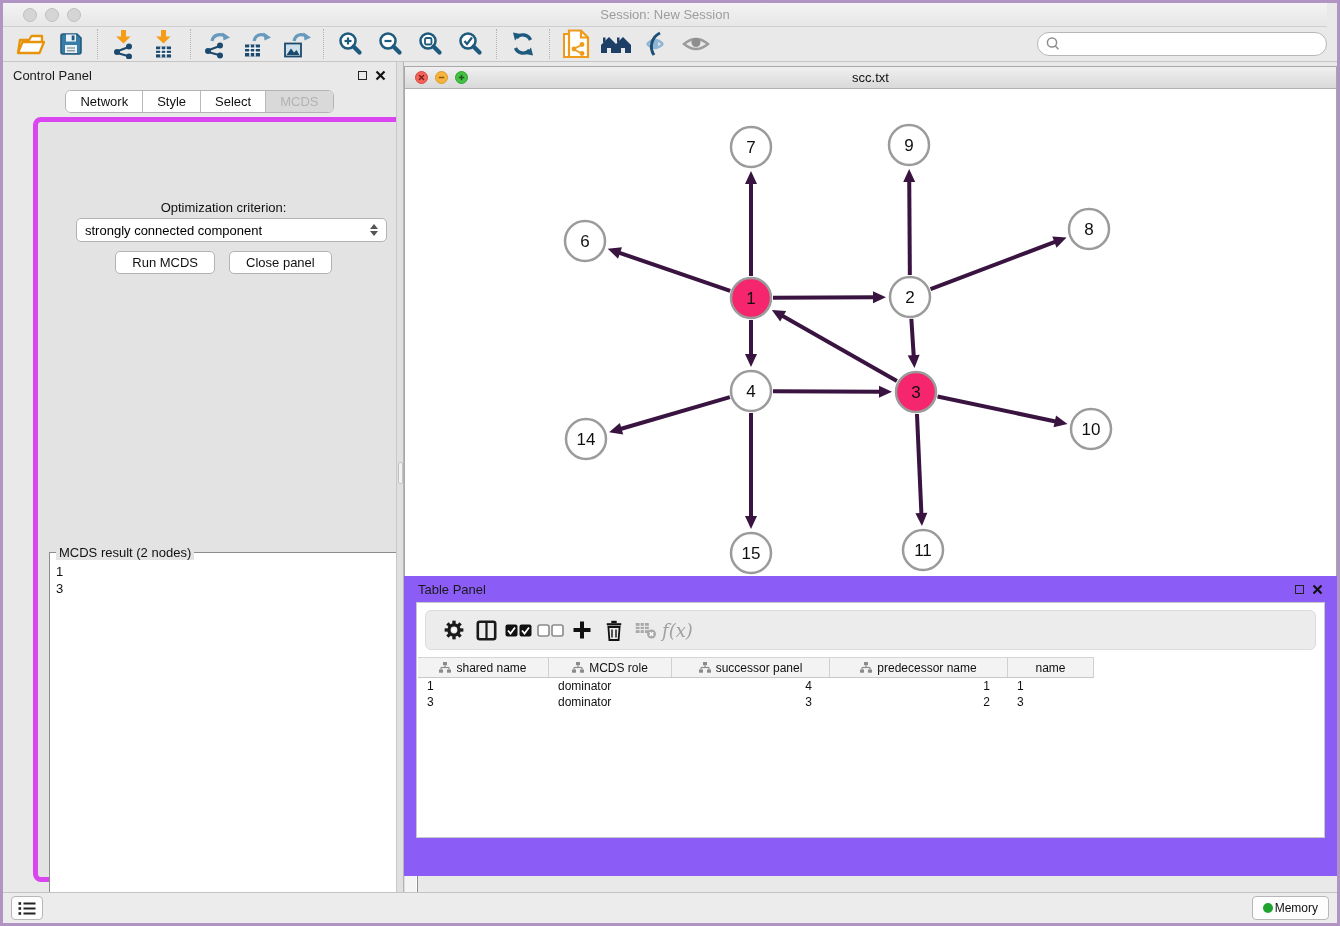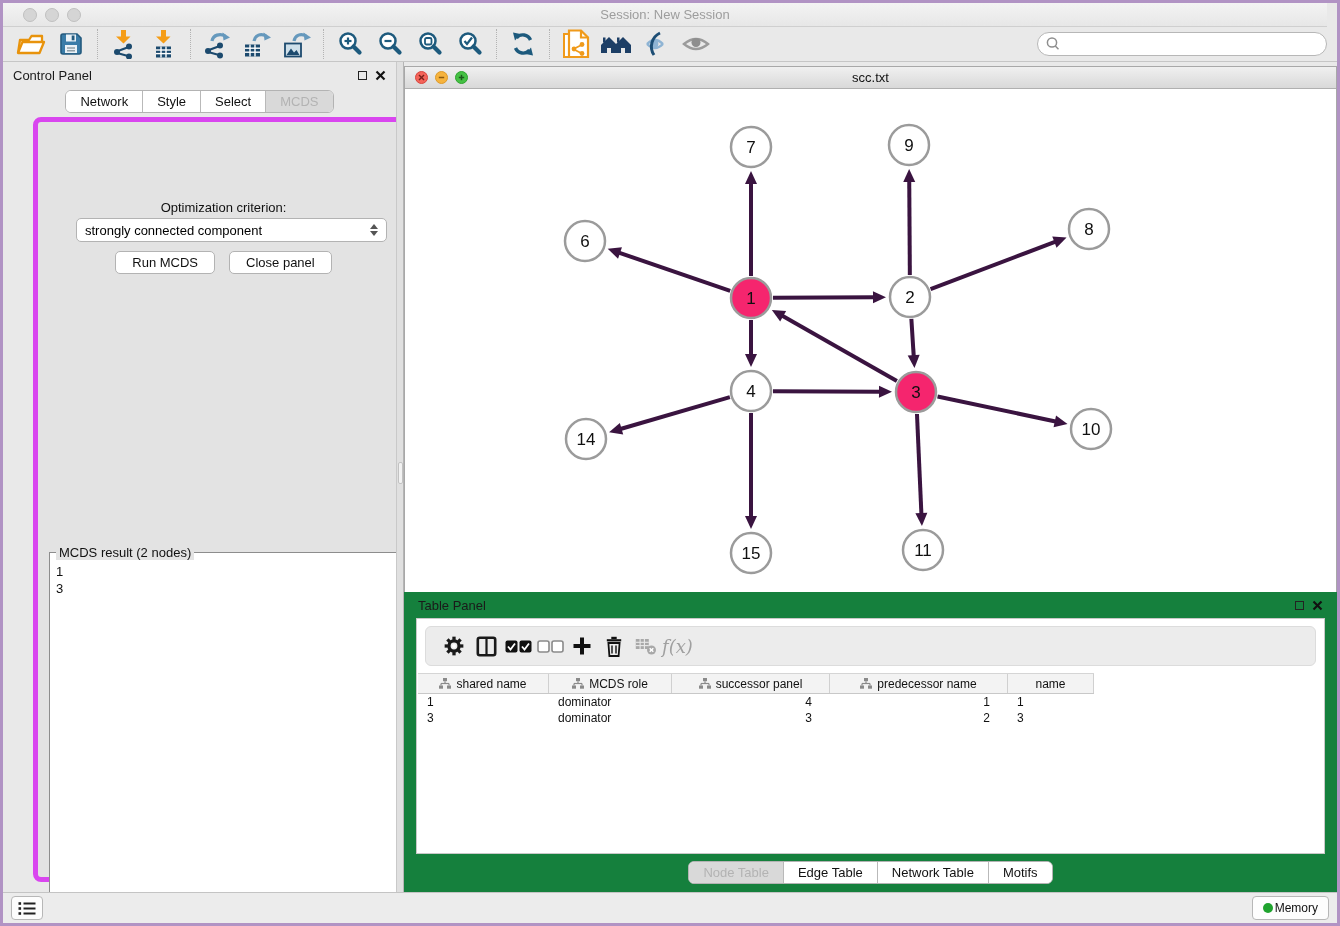--- a/index.html
+++ b/index.html
@@ -64,21 +64,21 @@
   .traffic { width:13px; height:13px; border-radius:50%; margin-left:7px; display:flex; align-items:center; justify-content:center; }
   .traffic svg { display:block; }
   .t-red { background:#f4645a; border:1px solid #d8453e; margin-left:10px; }
   .t-yellow { background:#f6b33d; border:1px solid #dd9a2a; }
   .t-green { background:#45c144; border:1px solid #2ea32e; }
   .net-title { position:absolute; left:0; right:0; text-align:center; font-size:13px; color:#111; }
   .net-canvas { position:relative; width:100%; height:503px; background:#fff; overflow:hidden; }
   .net-canvas svg text { font-family:"Liberation Sans", sans-serif; }
 
   
-  .table-panel { position:absolute; left:401px; top:589px; width:933px; height:300px; background:#15803d; }
+  .table-panel { position:absolute; left:401px; top:573px; width:933px; height:300px; background:#8b5cf6; }
   .tp-content { position:absolute; left:12px; top:26px; width:909px; height:236px; background:#fff; border:1px solid #c8c8c8; }
   .tp-toolbar { position:absolute; left:8px; top:7px; width:891px; height:40px; background:#ececec; border:1px solid #dcdcdc; border-radius:6px;
     display:flex; align-items:center; padding-left:12px; }
   .tp-tool { width:32px; height:32px; display:flex; align-items:center; justify-content:center; }
   .fx { font-family:"DejaVu Serif", serif; font-style:italic; font-size:18px; color:#a0a0a0; }
   .tbl { position:absolute; left:1px; top:54px; }
   .tbl-head { display:flex; height:21px; border-top:1px solid #d5d5d5; border-bottom:1px solid #c8c8c8; background:#f3f3f3; }
   .th { display:flex; align-items:center; justify-content:center; gap:5px; font-size:12px; color:#111;
     border-right:1px solid #d0d0d0; }
   .tbl-row { display:flex; height:16px; align-items:center; }
@@ -552,28 +552,20 @@
         <div class="tbl-row">
           <div class="td l" style="width:131px">3</div>
           <div class="td l" style="width:123px">dominator</div>
           <div class="td r" style="width:158px">3</div>
           <div class="td r" style="width:178px">2</div>
           <div class="td l" style="width:86px">3</div>
         </div>
       </div>
     </div>
 
-    <div class="tp-tabs-row">
-      <div class="seg-tabs">
-        <span class="seg-tab disabled">Node Table</span>
-        <span class="seg-tab">Edge Table</span>
-        <span class="seg-tab">Network Table</span>
-        <span class="seg-tab">Motifs</span>
-      </div>
-    </div>
   </div>
 
   <div class="statusbar">
     <span class="status-btn">
       <svg width="18" height="15" viewBox="0 0 18 15">
         <rect x="0.5" y="1.2" width="2.6" height="2.6" fill="#222"></rect>
           <rect x="5.5" y="1.5" width="12" height="2" fill="#222"></rect>
         <rect x="0.5" y="6.2" width="2.6" height="2.6" fill="#222"></rect>
           <rect x="5.5" y="6.5" width="12" height="2" fill="#222"></rect>
         <rect x="0.5" y="11.2" width="2.6" height="2.6" fill="#222"></rect>

